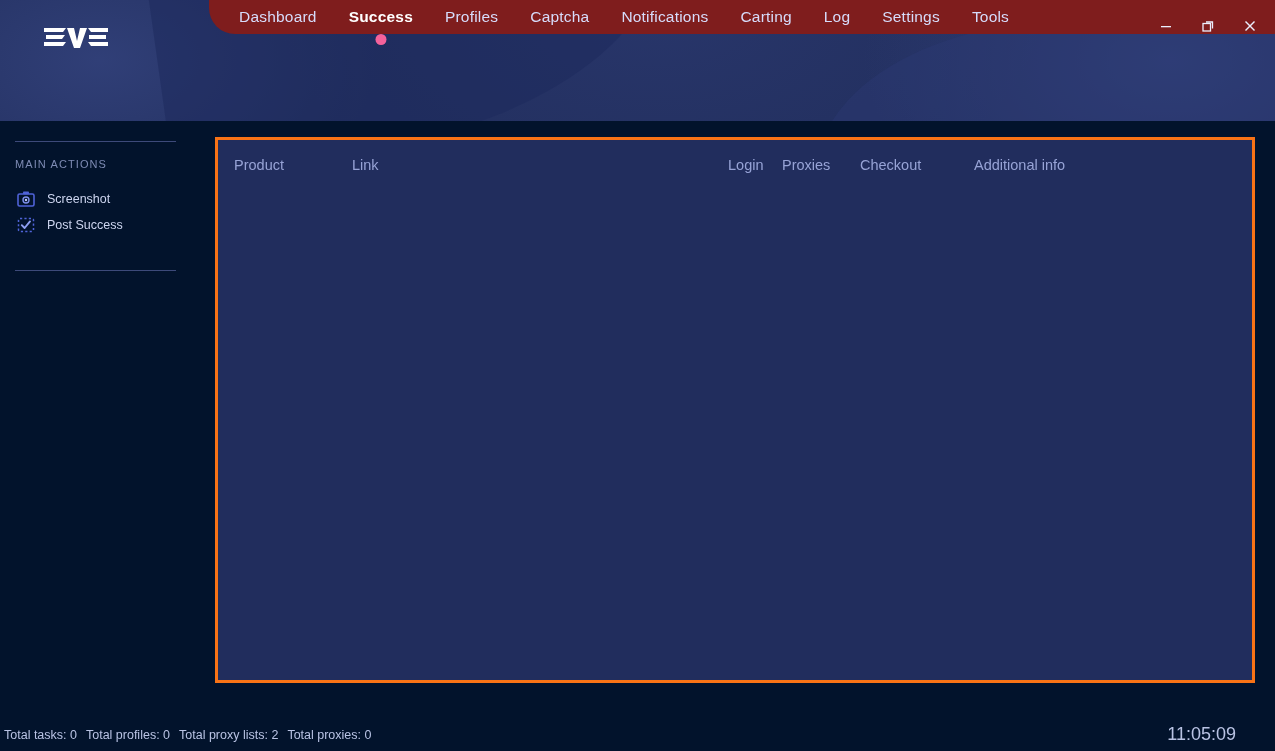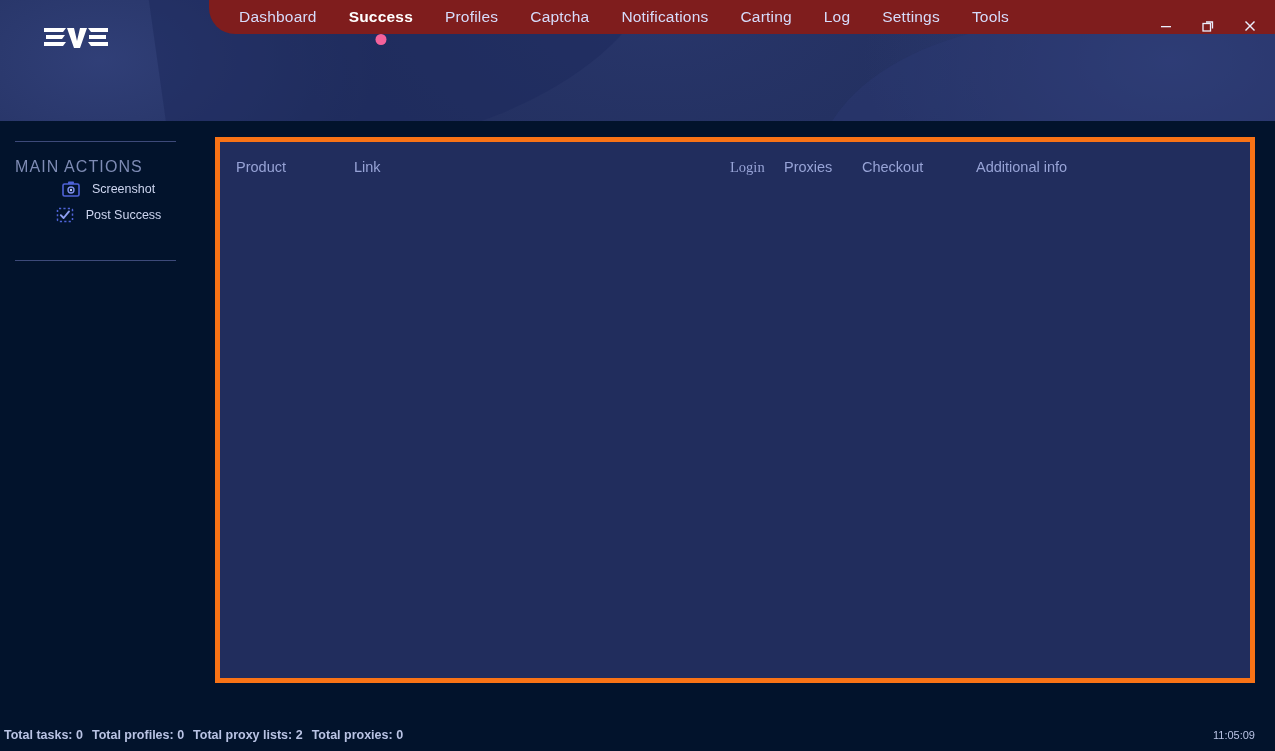--- a/index.html
+++ b/index.html
@@ -143,35 +143,34 @@
     width: 200px;
     bottom: 33px;
     z-index: 4;
   }
   .sb-divider {
     height: 1px;
     background: #3d4a7a;
     margin: 20px 24px 0 15px;
   }
   #sidebar-title {
-    margin: 16px 0 0 15px;
-    font-size: 16px;
+    margin: 16px 0 16px 15px;
+    font-size: 11px;
     letter-spacing: 1.1px;
     color: #7e8bb4;
     text-transform: uppercase;
   }
   .sb-item {
     display: flex;
     align-items: center;
     gap: 10px;
     margin-left: 15px;
     margin-top: 0;
     height: 26px;
     cursor: pointer;
-    justify-content: center;
   }
   .sb-icon {
     width: 22px; height: 22px;
     flex: 0 0 22px;
     display: flex;
     align-items: center;
     justify-content: center;
   }
   .sb-label {
     font-size: 12.5px;
@@ -182,38 +181,38 @@
     margin-top: 32px;
   }
 
   
   #main-panel {
     position: absolute;
     left: 215px; top: 137px;
     width: 1040px;
     height: 546px;
     background: #212d5d;
-    border: 5px solid #f97316;
+    border: 3px solid #f97316;
     z-index: 3;
   }
   #table-header {
     position: relative;
     height: 52px;
   }
   .col-head {
     position: absolute;
     top: 17px;
     font-size: 14.5px;
     color: #97a3d6;
     white-space: nowrap;
     cursor: pointer;
   }
   #col-product { left: 16px; }
   #col-link    { left: 134px; }
-  #col-login   { left: 510px; font-family: Liberation Serif, serif; }
+  #col-login   { left: 510px; }
   #col-carting { left: 564px; }
   #col-checkout{ left: 642px; }
   #col-addinfo { left: 756px; }
 
   #table-body {
     position: absolute;
     left: 0; right: 0;
     top: 52px; bottom: 0;
     overflow: auto;
   }
@@ -230,26 +229,25 @@
     padding: 0 8px 0 4px;
     background: #02132c;
     z-index: 5;
   }
   #status-left {
     display: flex;
     align-items: center;
     gap: 9px;
     font-size: 12.5px;
     color: #b9c3e4;
-    font-weight: bold;
   }
   #status-time {
-    font-size: 11px;
+    font-size: 18px;
     color: #b9c3e4;
-    margin-right: 12px;
+    margin-right: 31px;
   }
 </style>
 </head>
 <body>
 
 <div id="header-banner">
   <div class="banner-blob" id="blob-left"></div>
   <div class="banner-blob" id="blob-mid"></div>
   <div class="banner-blob" id="blob-right"></div>
   <div id="blob-curve"></div>

